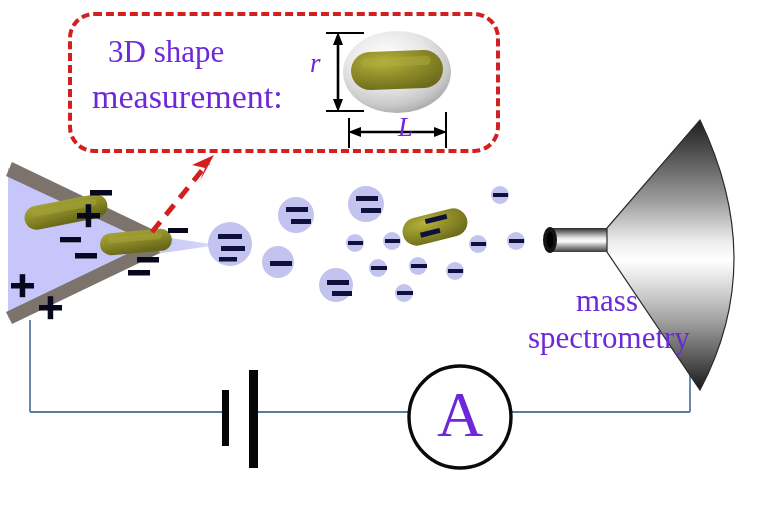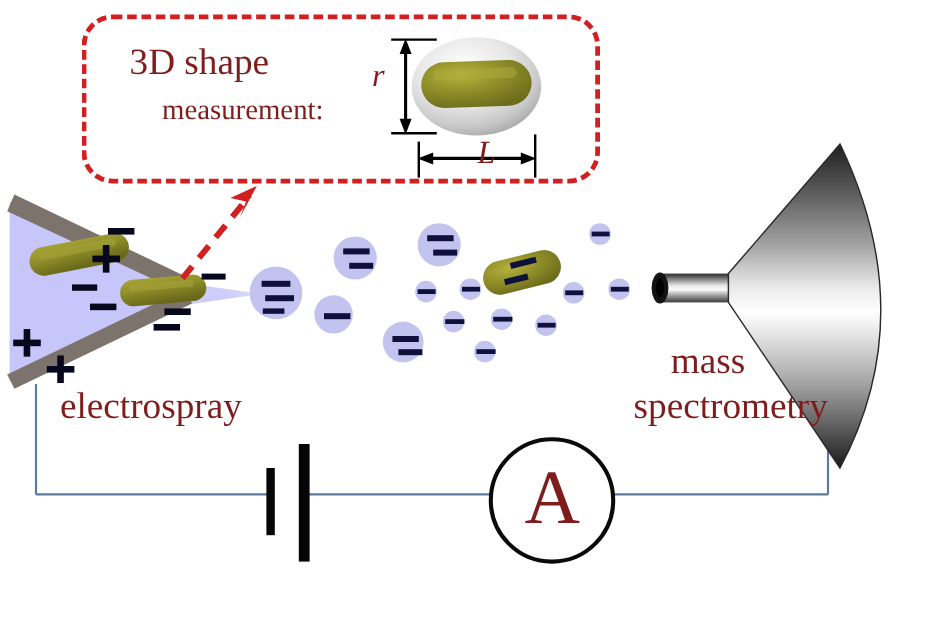--- a/index.html
+++ b/index.html
@@ -18,21 +18,21 @@
   #figure svg.layer {
     position: absolute;
     left: 0;
     top: 0;
     width: 780px;
     height: 517px;
   }
   .txt {
     position: absolute;
     font-family: "Liberation Serif", "DejaVu Serif", serif;
-    color: #7f1d1d;
+    color: #6d28d9;
     white-space: nowrap;
     line-height: 1;
   }
   #inset-box {
     position: absolute;
     left: 68px;
     top: 12px;
     width: 432px;
     height: 141px;
     border: 4px dashed #d21f1f;
@@ -41,35 +41,34 @@
     background: transparent;
   }
   #inset-title-1 {
     left: 108px;
     top: 36px;
     font-size: 31px;
   }
   #inset-title-2 {
     left: 92px;
     top: 80px;
-    font-size: 24px;
-    margin-left: 43px;
+    font-size: 34px;
   }
   #label-nanopore {
     left: 75px;
     top: 285px;
     font-size: 31px;
   }
   #label-electrospray {
     left: 50px;
     top: 322px;
     font-size: 31px;
   }
   #label-mass {
-    left: 559px;
+    left: 576px;
     top: 285px;
     font-size: 31px;
   }
   #label-spectrometry {
     left: 511px;
     top: 322px;
     font-size: 31px;
     margin-left: 17px;
   }
   #dim-r {
@@ -323,20 +322,19 @@
   </svg>
 
   <div id="inset-box"></div>
 
   <div class="txt" id="inset-title-1">3D shape</div>
   <div class="txt" id="inset-title-2">measurement:</div>
 
   <div class="txt" id="dim-r">r</div>
   <div class="txt" id="dim-L">L</div>
 
-  <div class="txt" id="label-electrospray">electrospray</div>
 
   <div class="txt" id="label-mass">mass</div>
   <div class="txt" id="label-spectrometry">spectrometry</div>
 
   <div class="txt" id="ammeter-letter">A</div>
 
 </div>
 
 </body></html>

